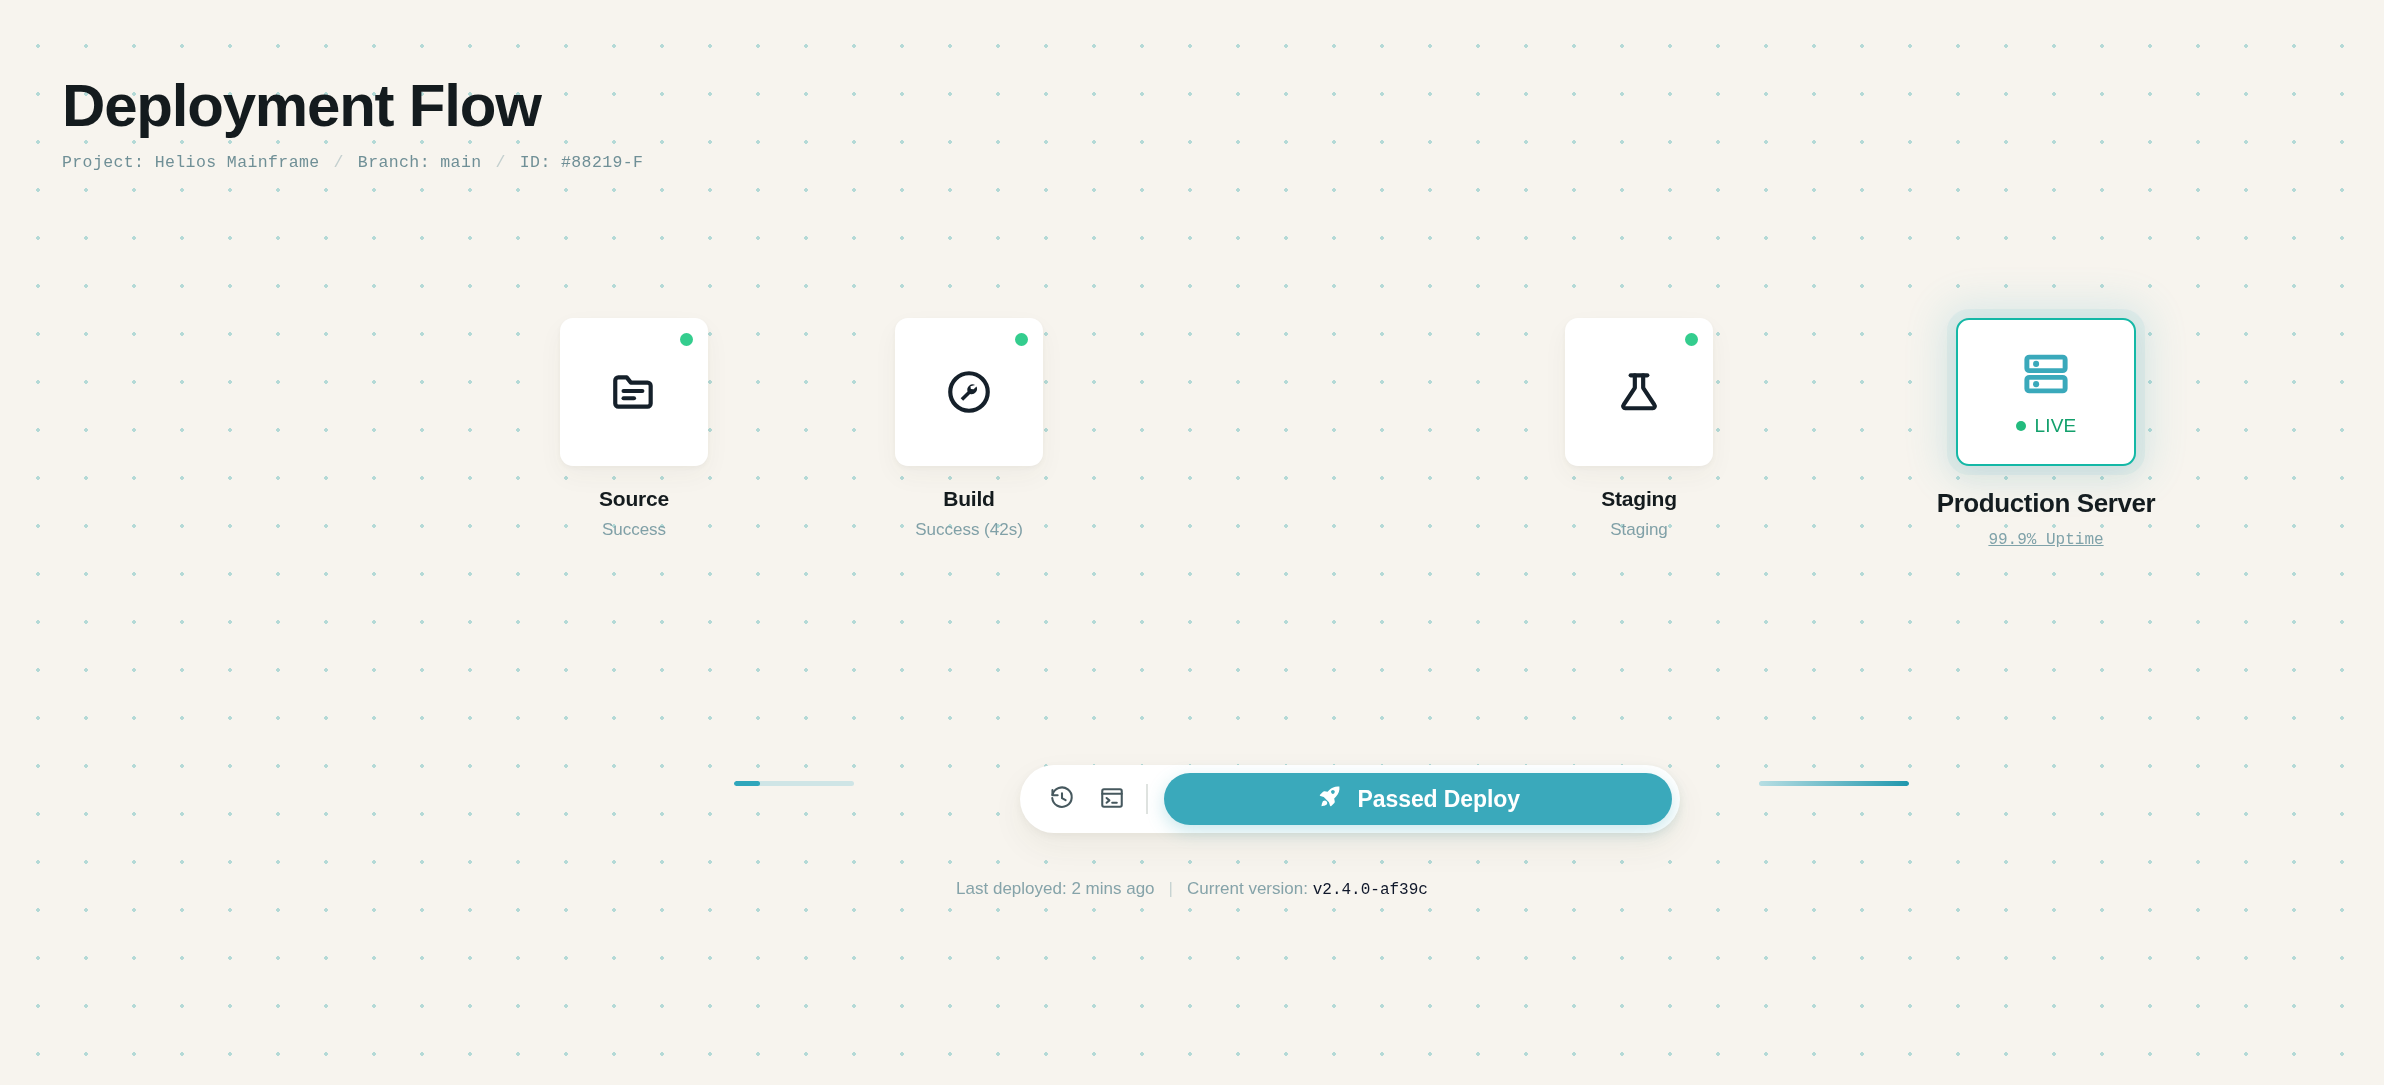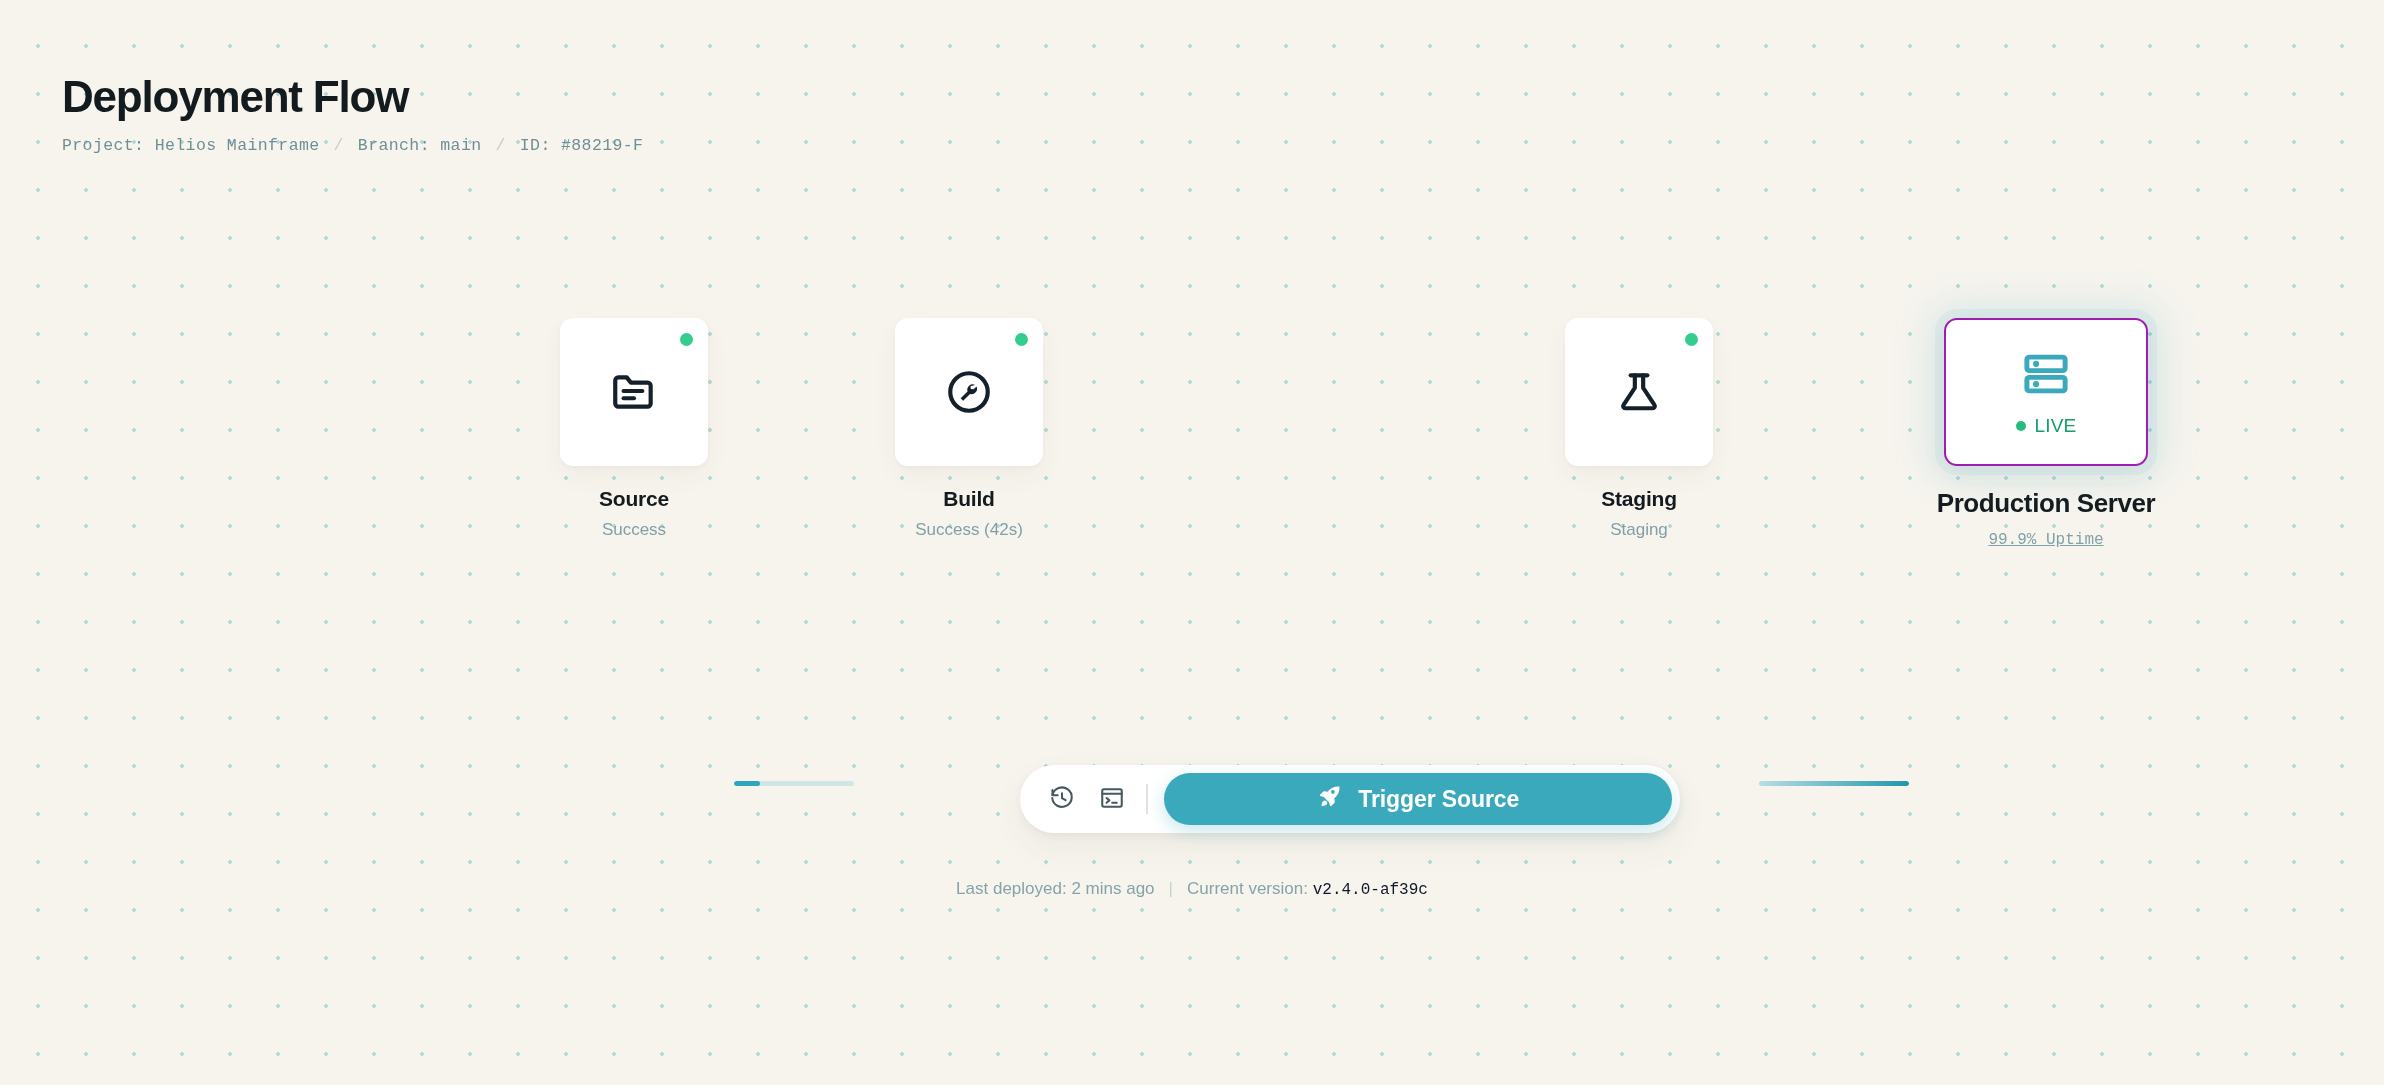--- a/index.html
+++ b/index.html
@@ -22,21 +22,21 @@
     position: relative;
   }
 
   
   .header {
     position: absolute;
     left: 62px;
     top: 74px;
   }
   .page-title {
-    font-size: 44px;
+    font-size: 60px;
     font-weight: 700;
     letter-spacing: -1.2px;
     color: #141b1e;
     line-height: 1.05;
   }
   .breadcrumb {
     margin-top: 16px;
     font-family: "Liberation Mono", "DejaVu Sans Mono", monospace;
     font-size: 16.5px;
     color: #6f8f96;
@@ -109,24 +109,24 @@
   .node-prod {
     position: absolute;
     top: 0;
     width: 204px;
     display: flex;
     flex-direction: column;
     align-items: center;
   }
   .prod-card {
     position: relative;
-    width: 204px;
+    width: 180px;
     height: 148px;
     background: #ffffff;
-    border: 2px solid #a21caf;
+    border: 2px solid #14b8a6;
     border-radius: 13px;
     box-shadow: 0 0 0 9px rgba(63,179,196,0.075),
                 0 0 38px 16px rgba(63,179,196,0.14),
                 0 10px 28px rgba(60,60,40,0.05);
     display: flex;
     flex-direction: column;
     align-items: center;
     justify-content: center;
     gap: 14px;
   }
@@ -358,20 +358,20 @@
     </span>
   </button>
   <div class="bar-divider"></div>
   <button class="deploy-btn">
     <span>
       <svg width="27" height="27" viewBox="0 0 24 24" fill="#ffffff">
         <path d="M20.8 3.2c-3.3-.5-6.6.7-9 3.1l-1.5 1.5-2.7-.5a1.5 1.5 0 0 0-1.35.4L3.6 10.4a.7.7 0 0 0 .3 1.18l3 .9 4.6 4.6.9 3a.7.7 0 0 0 1.18.3l2.7-2.65a1.5 1.5 0 0 0 .4-1.35l-.5-2.7 1.5-1.5c2.4-2.4 3.6-5.7 3.1-9zm-4.6 5.9a1.65 1.65 0 1 1-2.35-2.35A1.65 1.65 0 0 1 16.2 9.1z"></path>
         <path d="M6.4 16.1c-1.2 1.2-1.5 4.6-1.5 4.6s3.4-.3 4.6-1.5a2.2 2.2 0 0 0-3.1-3.1z"></path>
       </svg>
     </span>
-    <span>Trigger Source</span>
+    <span>Passed Deploy</span>
   </button>
 </div>
 
 <div class="footer-meta">
   <span>Last deployed: 2 mins ago</span><span class="pipe">|</span><span>Current version:</span>
   <span class="mono">v2.4.0-af39c</span>
 </div>
 
 </body></html>

